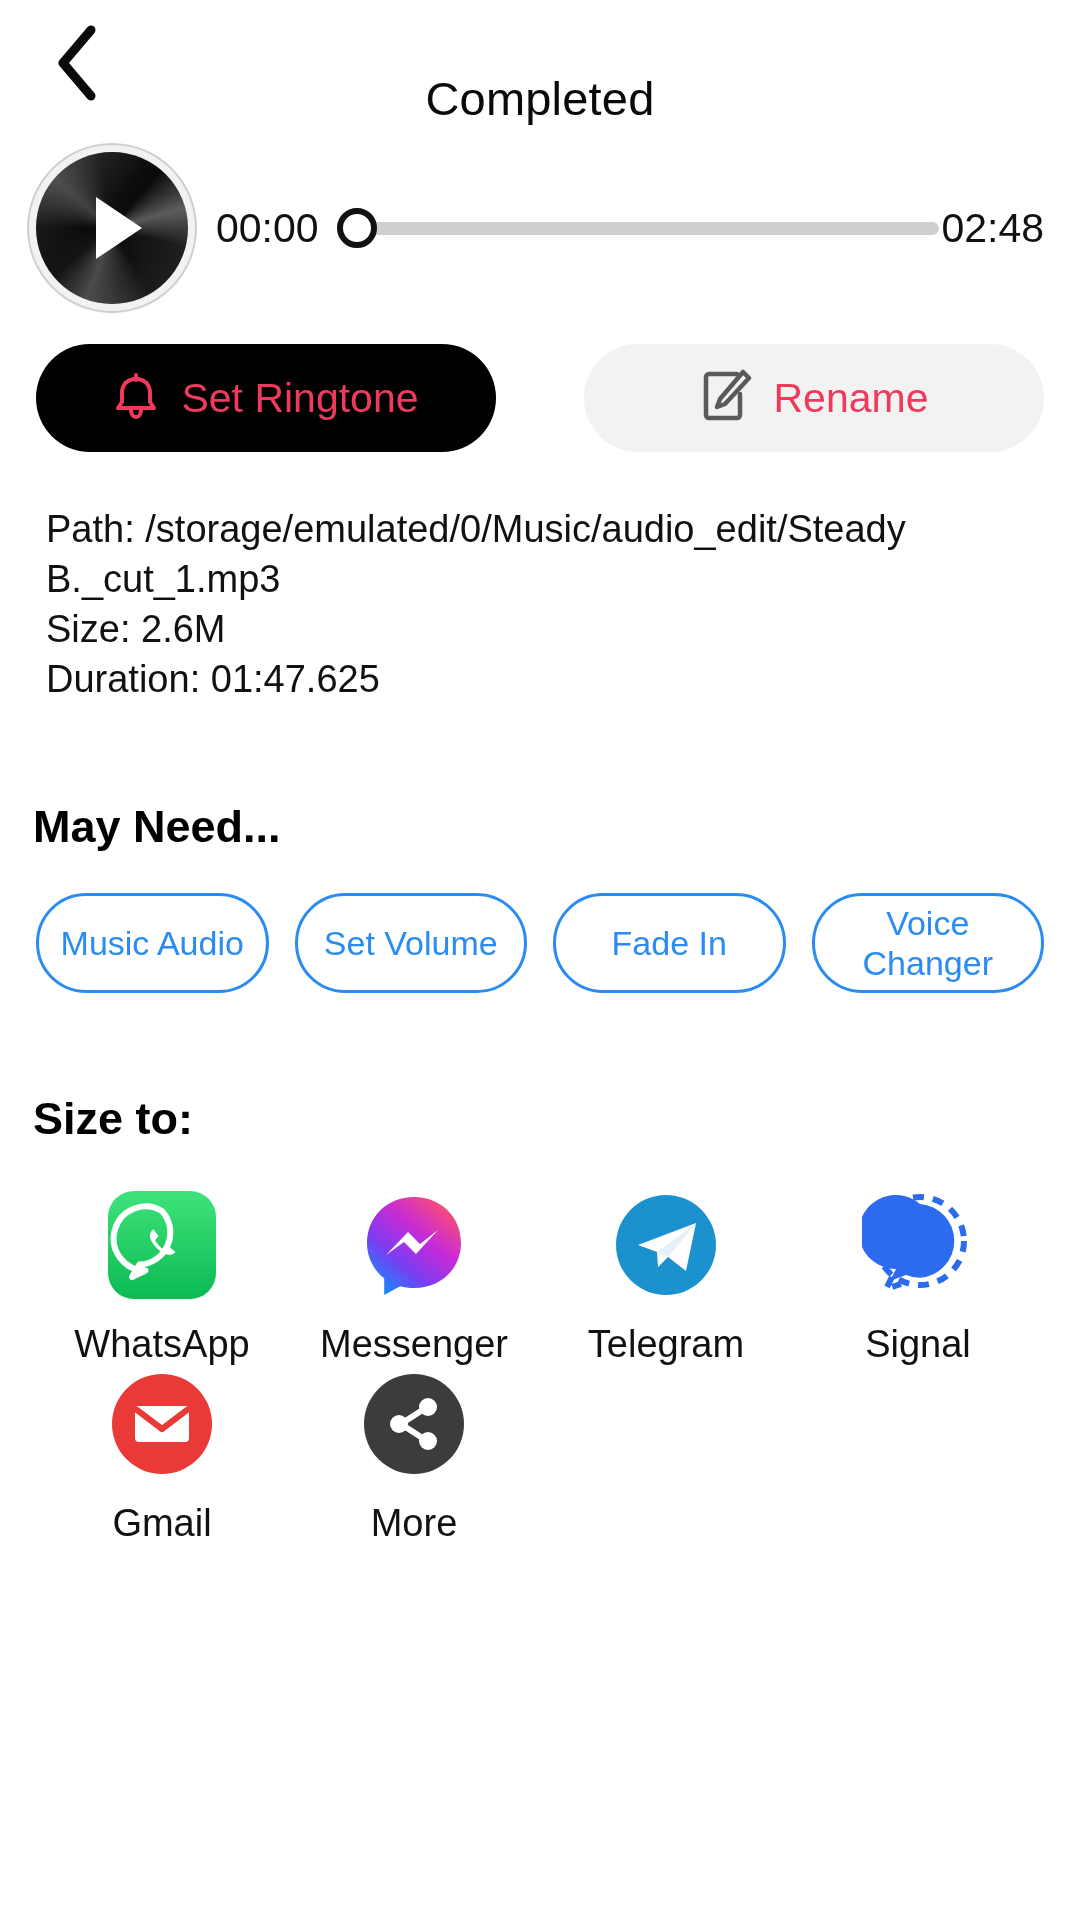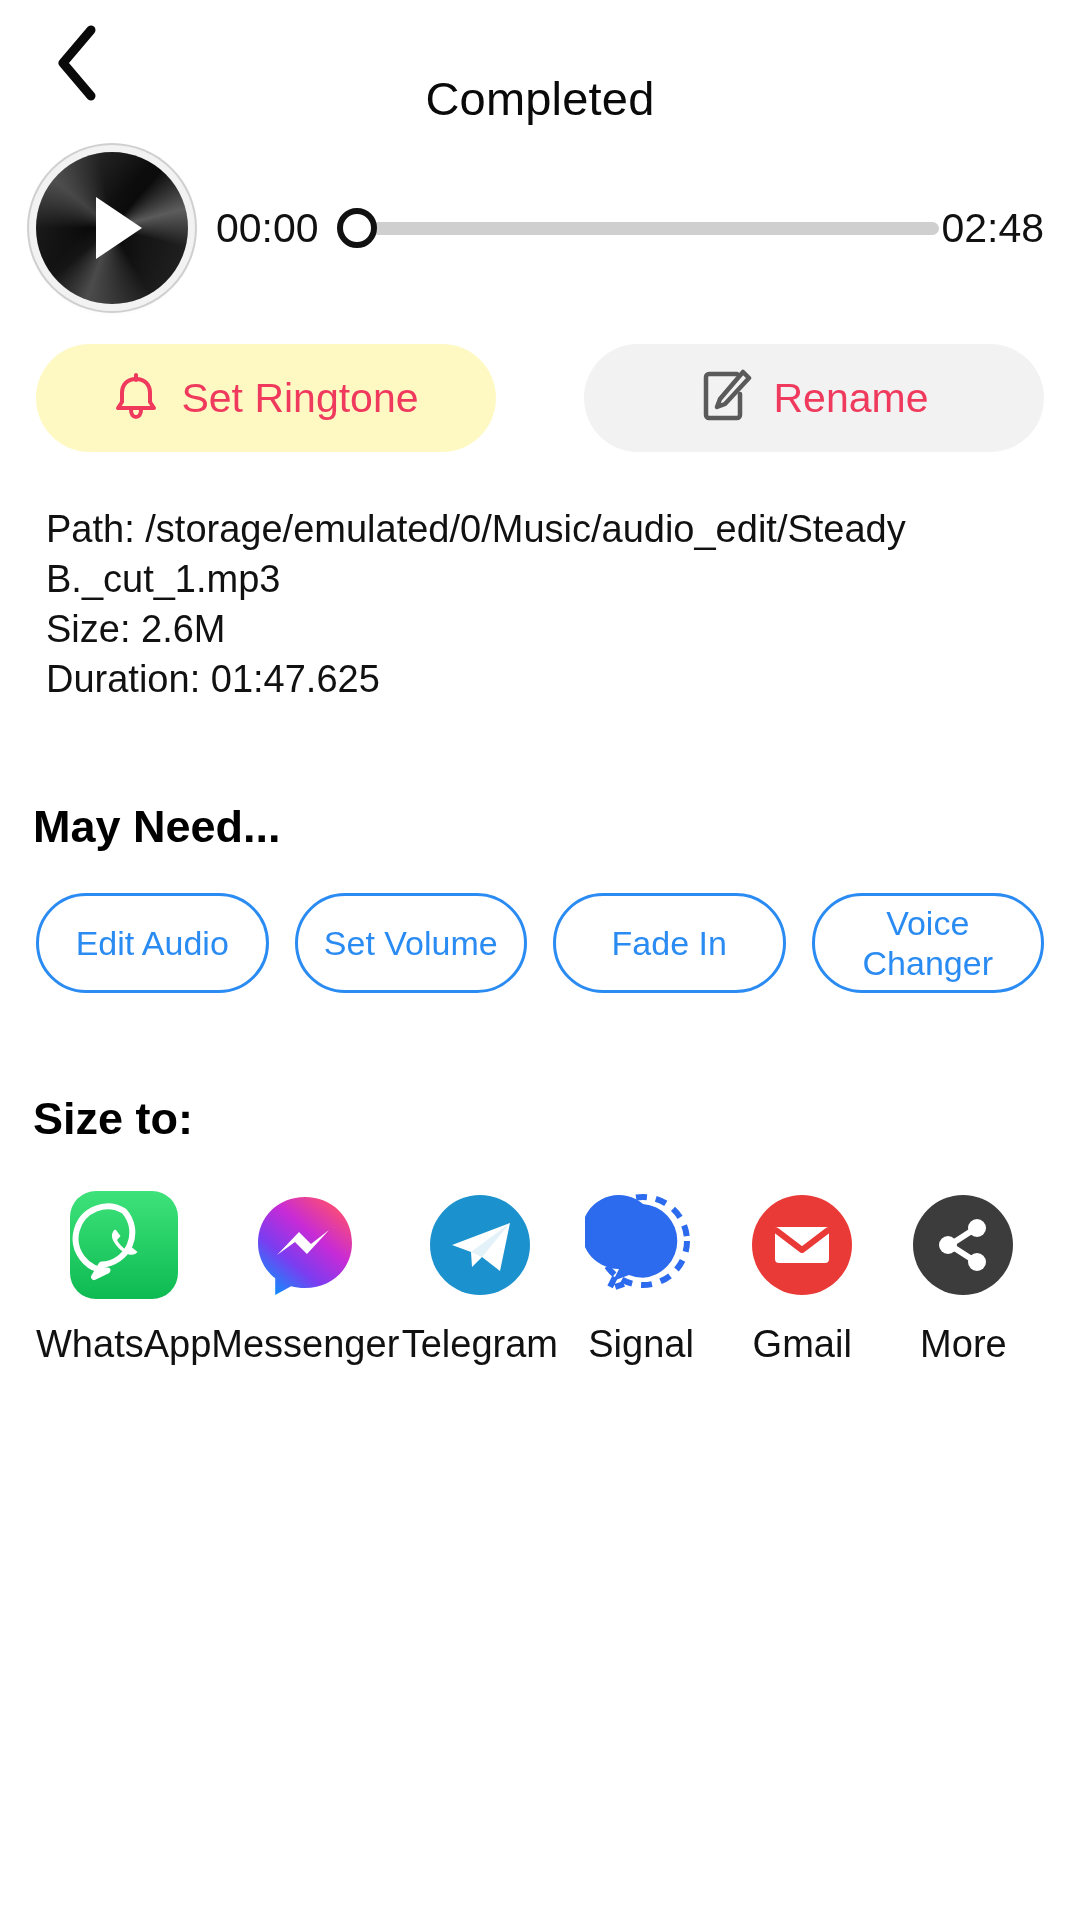--- a/index.html
+++ b/index.html
@@ -132,21 +132,21 @@
     flex: 1 1 0;
     height: 108px;
     border-radius: 54px;
     display: flex;
     align-items: center;
     justify-content: center;
     gap: 22px;
     cursor: pointer;
     box-sizing: border-box;
   }
-  .btn-dark { background: #fef9c3; }
+  .btn-dark { background: #000000; }
   .btn-light { background: #f2f2f2; }
   .btn-label {
     font-size: 41px;
     color: #ef3a5d;
     white-space: nowrap;
   }
 
   
   .info {
     margin-top: 52px;
@@ -187,21 +187,21 @@
     line-height: 1.18;
     box-sizing: border-box;
     background: #ffffff;
     cursor: pointer;
     padding: 6px 4px;
   }
 
   
   .share-grid {
     display: grid;
-    grid-template-columns: repeat(6, 1fr);
+    grid-template-columns: repeat(4, 1fr);
     padding: 0 36px;
     margin-top: 42px;
   }
   .share-item {
     display: flex;
     flex-direction: column;
     align-items: center;
     cursor: pointer;
   }
   .share-icon {
@@ -271,21 +271,21 @@
 <div class="info">
   <div>Path: /storage/emulated/0/Music/audio_edit/Steady</div>
   <div>B._cut_1.mp3</div>
   <div>Size: 2.6M</div>
   <div>Duration: 01:47.625</div>
 </div>
 
 <div class="section-title" id="may-need-title">May Need...</div>
 <div class="chips">
   <div class="chip">
-      <span>Edit Audio</span>
+      <span>Music Audio</span>
     </div>
   <div class="chip">
       <span>Set Volume</span>
     </div>
   <div class="chip">
       <span>Fade In</span>
     </div>
   <div class="chip">
       <span>Voice Changer</span>
     </div>

